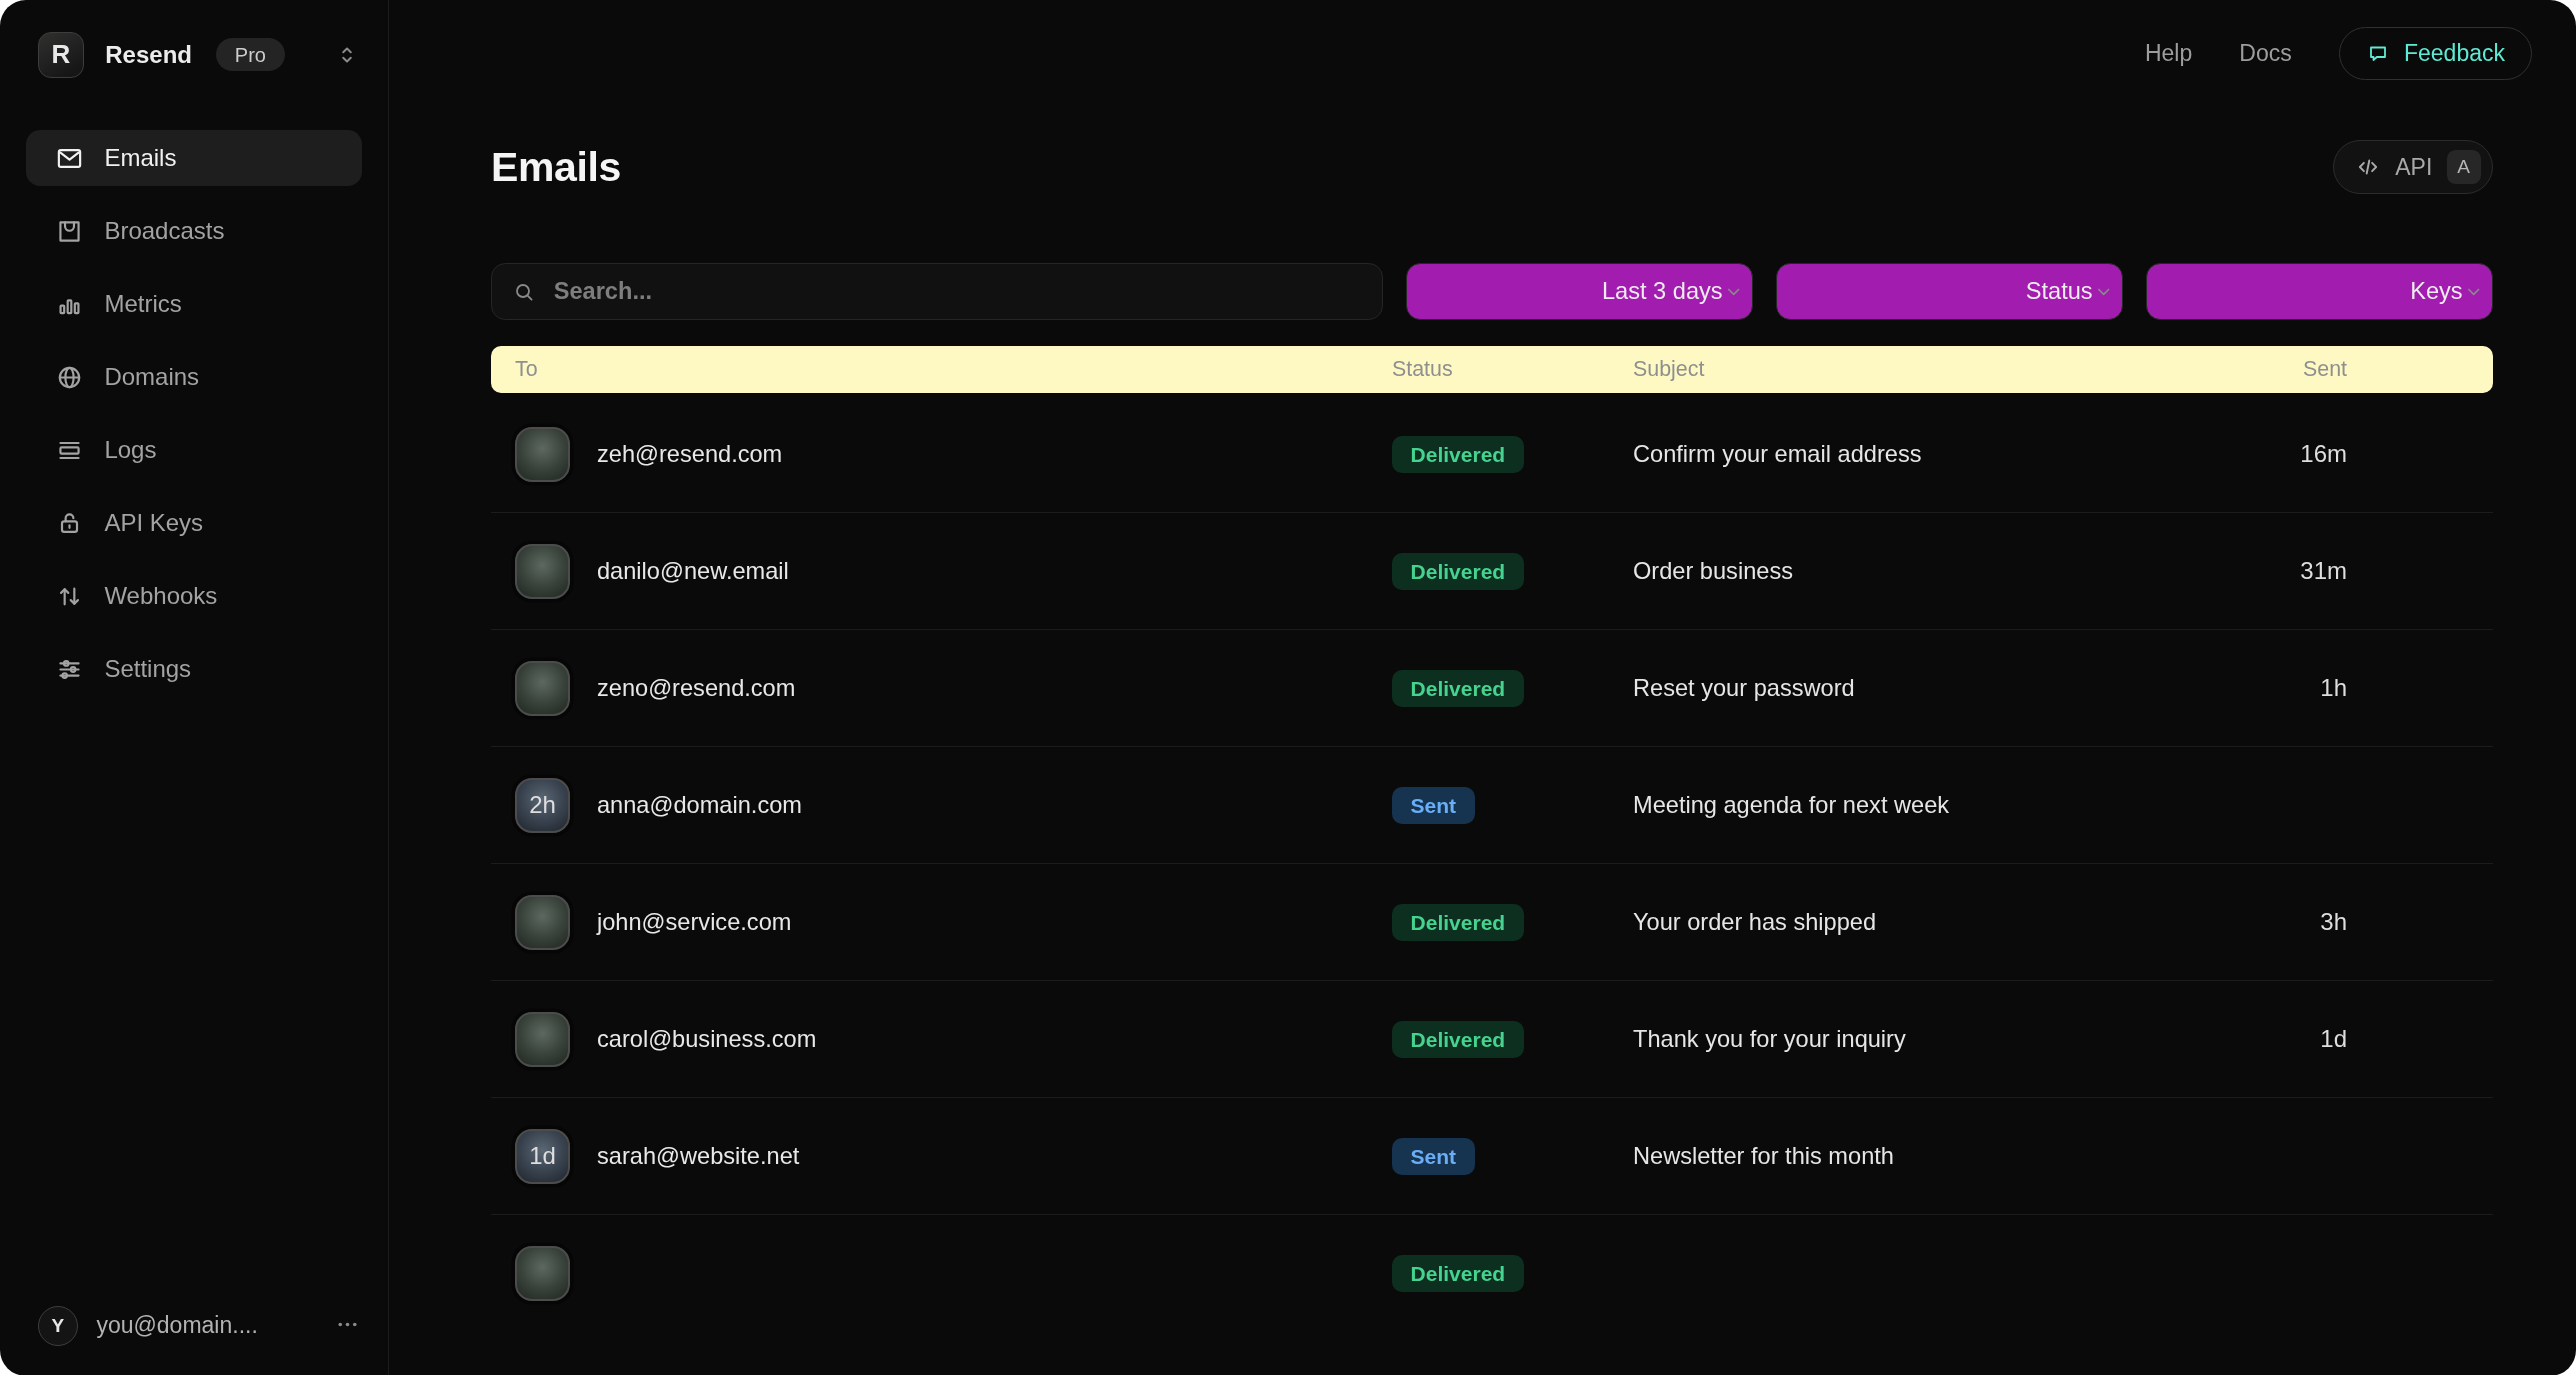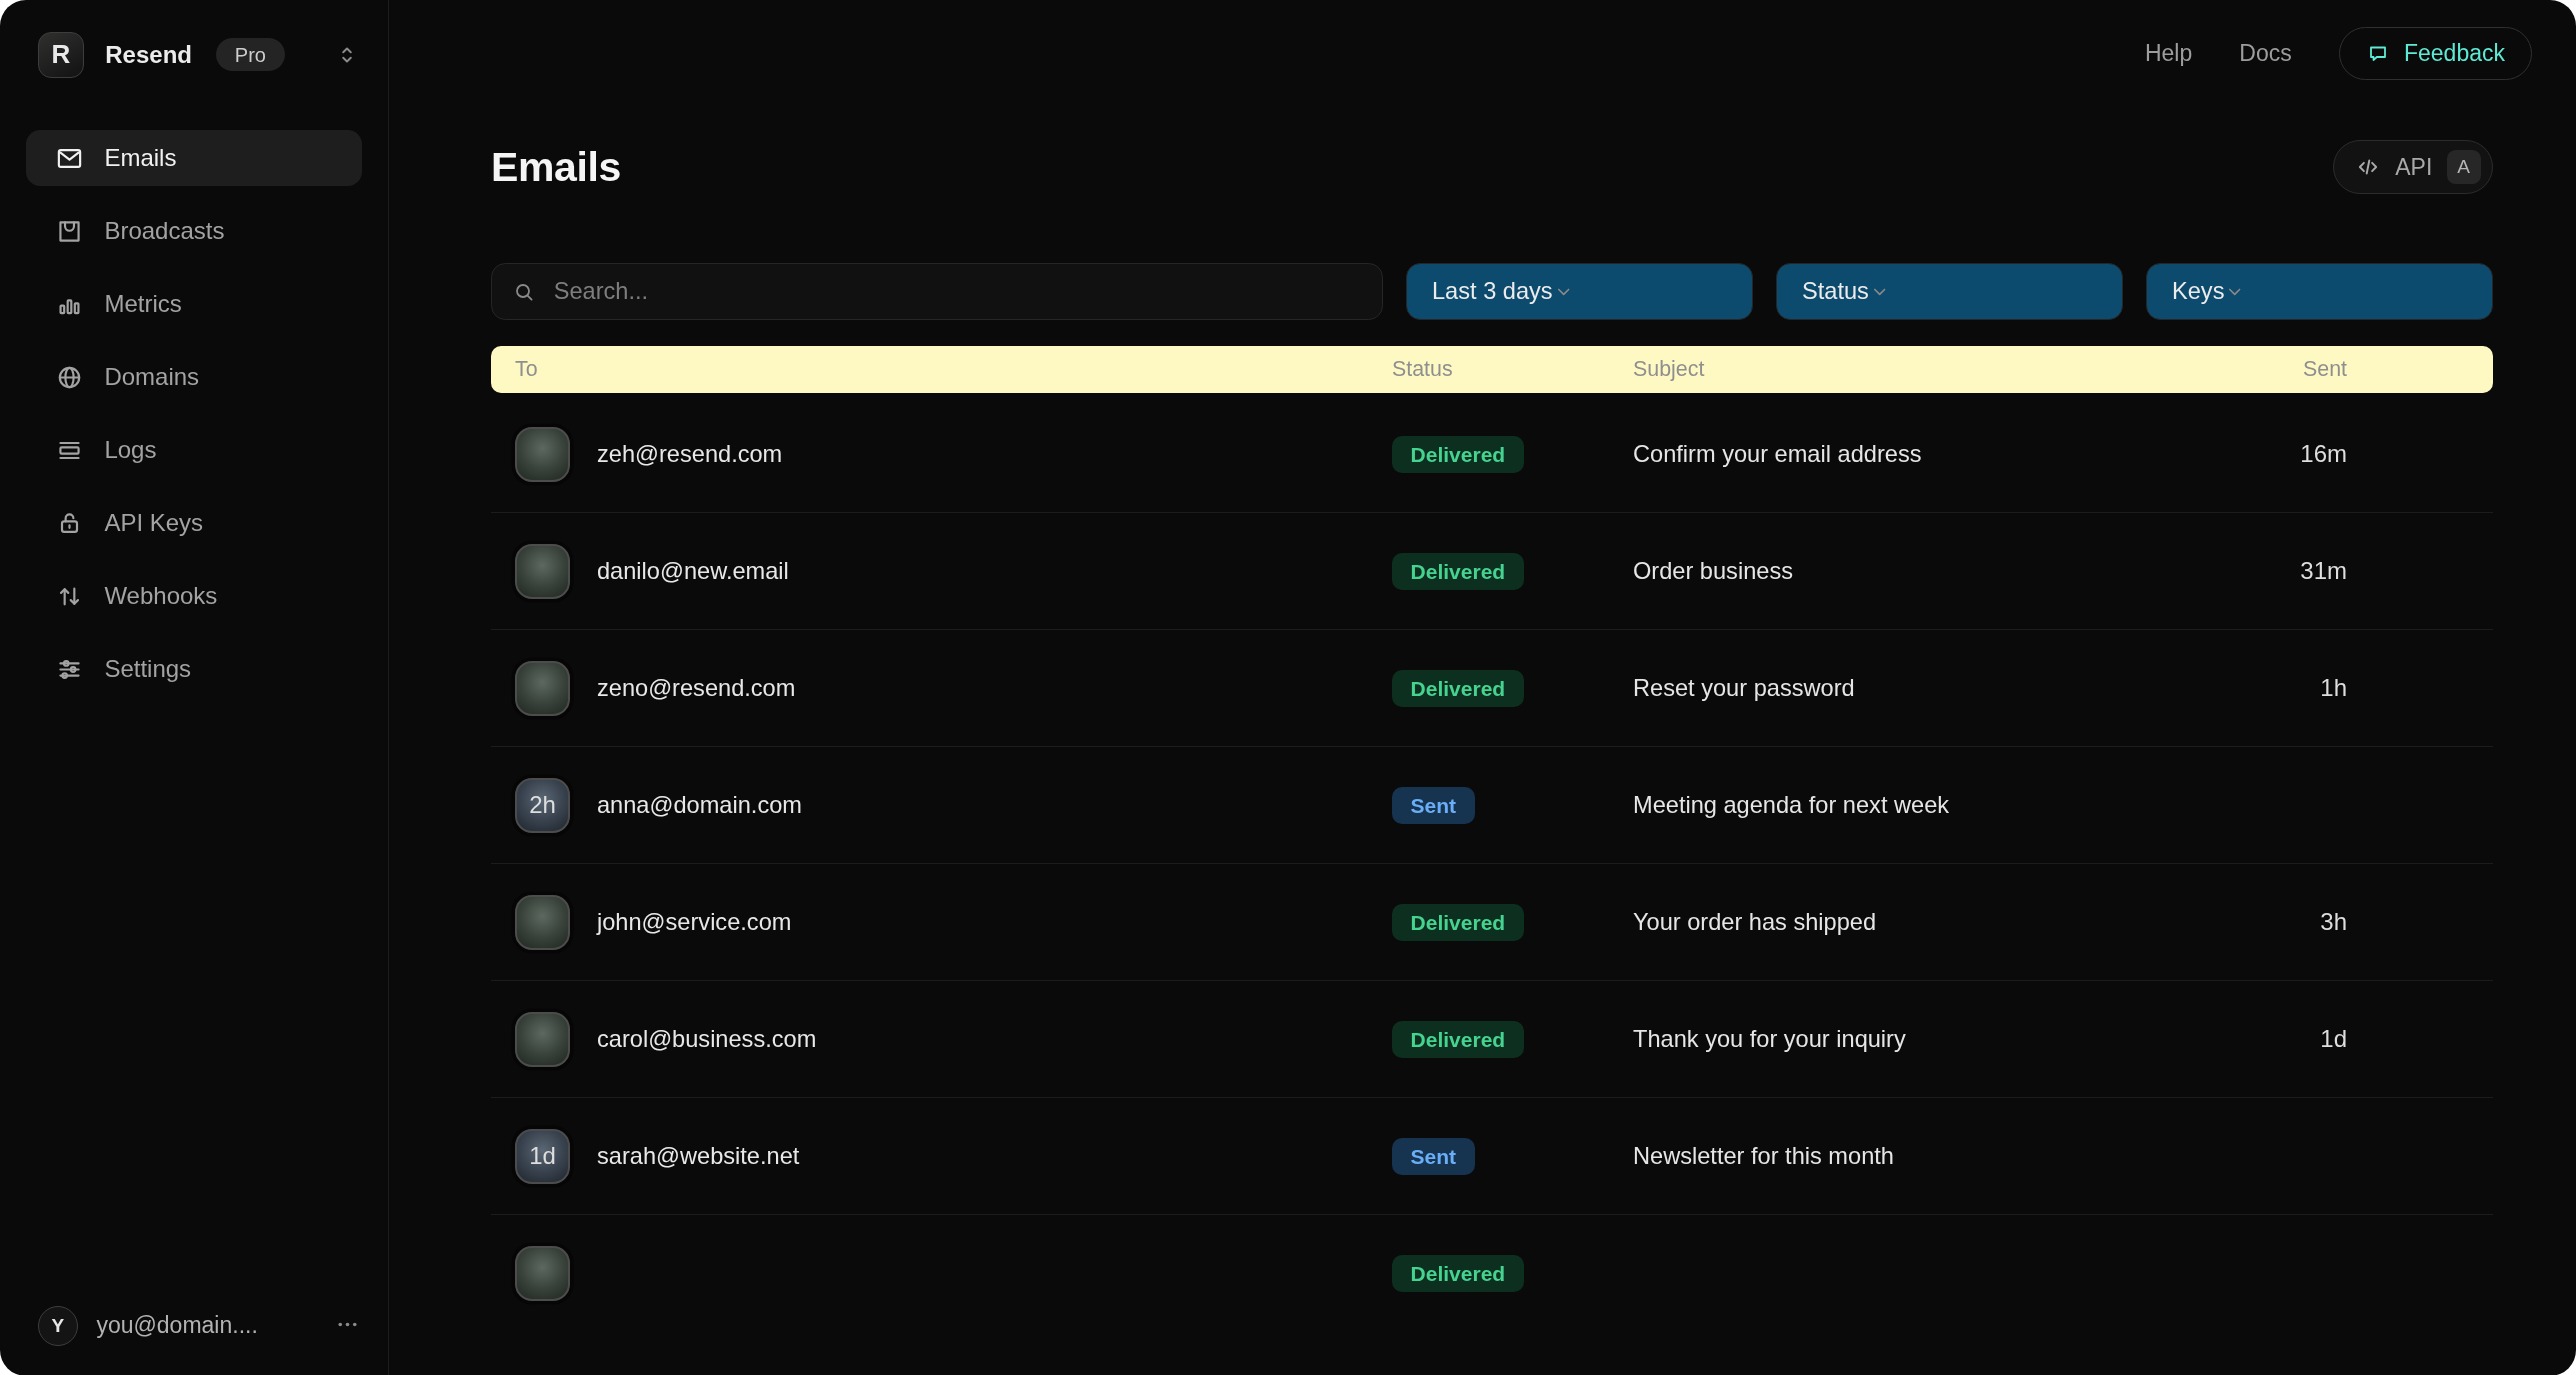--- a/index.html
+++ b/index.html
@@ -76,26 +76,26 @@
   }
 
   .filters{display:flex; gap:23px; margin-top:66px; height:57px;}
   .search-box{
     flex:1; display:flex; align-items:center; gap:15.7px; padding:0 20px;
     background:#111111; border:1.4px solid #262626; border-radius:14.3px;
   }
   .search-box svg{width:24px;height:24px;color:#8a8a8a;flex:0 0 24px;}
   .search-input{
     flex:1; background:transparent; border:0; outline:0; color:#ececec;
-    font-size:23.6px; font-family:"Liberation Sans", sans-serif;
+    font-size:23.6px; font-family:"Liberation Sans", sans-serif;font-weight:bold;
   }
   .search-input::placeholder{color:#7e7e7e;}
   .dropdown{
-    flex:0 0 347px; display:flex; align-items:center; justify-content:flex-start;
-    background:#0c4a6e; border:1.4px solid #262626; border-radius:14.3px; padding:0 25px;
+    flex:0 0 347px; display:flex; align-items:center; justify-content:flex-end;
+    background:#a21caf; border:1.4px solid #262626; border-radius:14.3px; padding:0 8px;
     color:#ececec; font-size:23.6px; cursor:pointer;
   }
   .dropdown svg{width:21.4px;height:21.4px;color:#8a8a8a;}
 
   
   .thead{
     margin-top:26.4px; height:47px; background:#fef9c3; border-radius:10px;
     display:grid; grid-template-columns:877px 241px 1fr 186px 122px;
     align-items:center; padding:0 24px; color:#8f8f8f; font-size:21.4px;
   }

